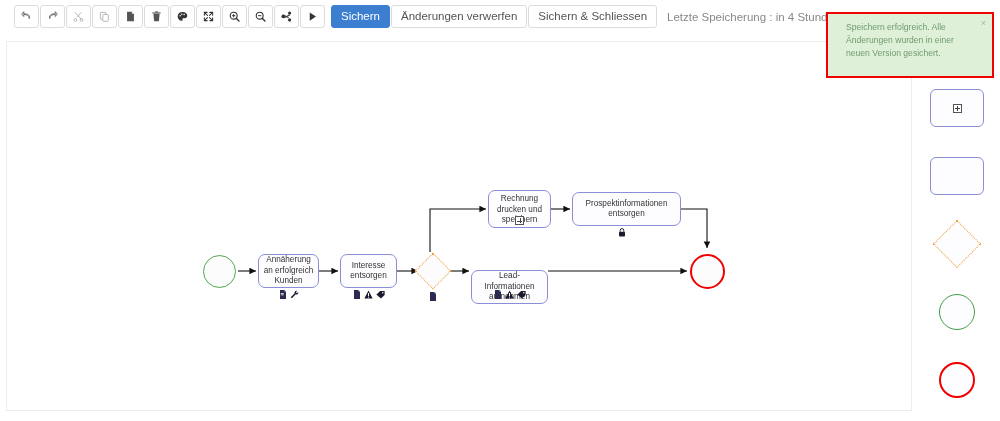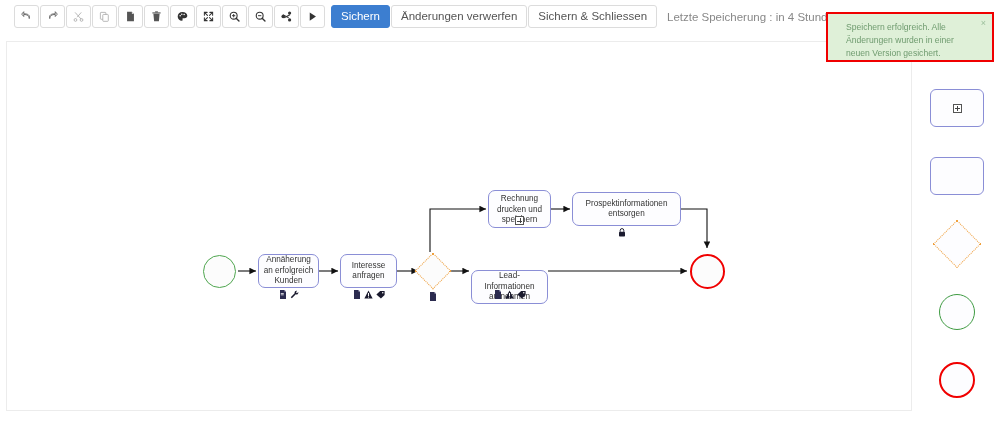--- a/index.html
+++ b/index.html
@@ -91,21 +91,21 @@
   .plus-box::before, .plus-box::after {
     content:""; position:absolute; background:#444;
   }
   .plus-box::before { left:1px; right:1px; top:3.5px; height:1px; }
   .plus-box::after  { top:1px; bottom:1px; left:3.5px; width:1px; }
 
   
   .notif {
     position:absolute; left:826px; top:12px; width:168px; min-height:50px;
     background:#dff0d8; border:2px solid #f00000;
-    padding:7px 20px 0 18px;
+    padding:7px 20px 16px 18px;
   }
   .notif-text { font-size:8.6px; line-height:13px; color:#6f9b6f; }
   .notif-close {
     position:absolute; right:6px; top:5px; font-size:9px; color:#9bbf9b;
     cursor:pointer; line-height:1;
   }
 </style>
 </head>
 <body>
 
@@ -261,21 +261,21 @@
             <path d="M7 0 v2 h2" fill="#cfcfe6"></path>
             <rect x="2" y="4" width="4" height="1" fill="#fff"></rect>
             <rect x="2" y="6" width="4" height="1" fill="#fff"></rect>
           </svg>
         <svg width="9" height="9" viewBox="0 0 12 12">
             <path d="M9.5 1 a2.6 2.6 0 0 0-3.3 3.3 L1 9.5 l1.5 1.5 5.2-5.2 A2.6 2.6 0 0 0 11 2.5 L9.3 4.2 8 2.9 Z" fill="#1a1a2e"></path>
           </svg>
       </div>
 
       <div class="node" style="left:333px; top:212px; width:57px; height:34px;">
-        <span>Interesse anfragen</span>
+        <span>Interesse entsorgen</span>
       </div>
       <div class="badges" style="left:333px; top:248px; width:57px;">
         <svg width="8" height="9" viewBox="0 0 10 12">
             <path d="M1 0 h6 l2 2 v10 h-8 z" fill="#2b2b4f"></path>
             <path d="M7 0 v2 h2" fill="#cfcfe6"></path>
           </svg>
         <svg width="9" height="9" viewBox="0 0 12 12">
             <path d="M6 0.5 L11.5 11.2 L0.5 11.2 Z" fill="#1a1a2e"></path>
             <rect x="5.3" y="4" width="1.4" height="4" fill="#fff"></rect>
             <rect x="5.3" y="8.8" width="1.4" height="1.3" fill="#fff"></rect>

